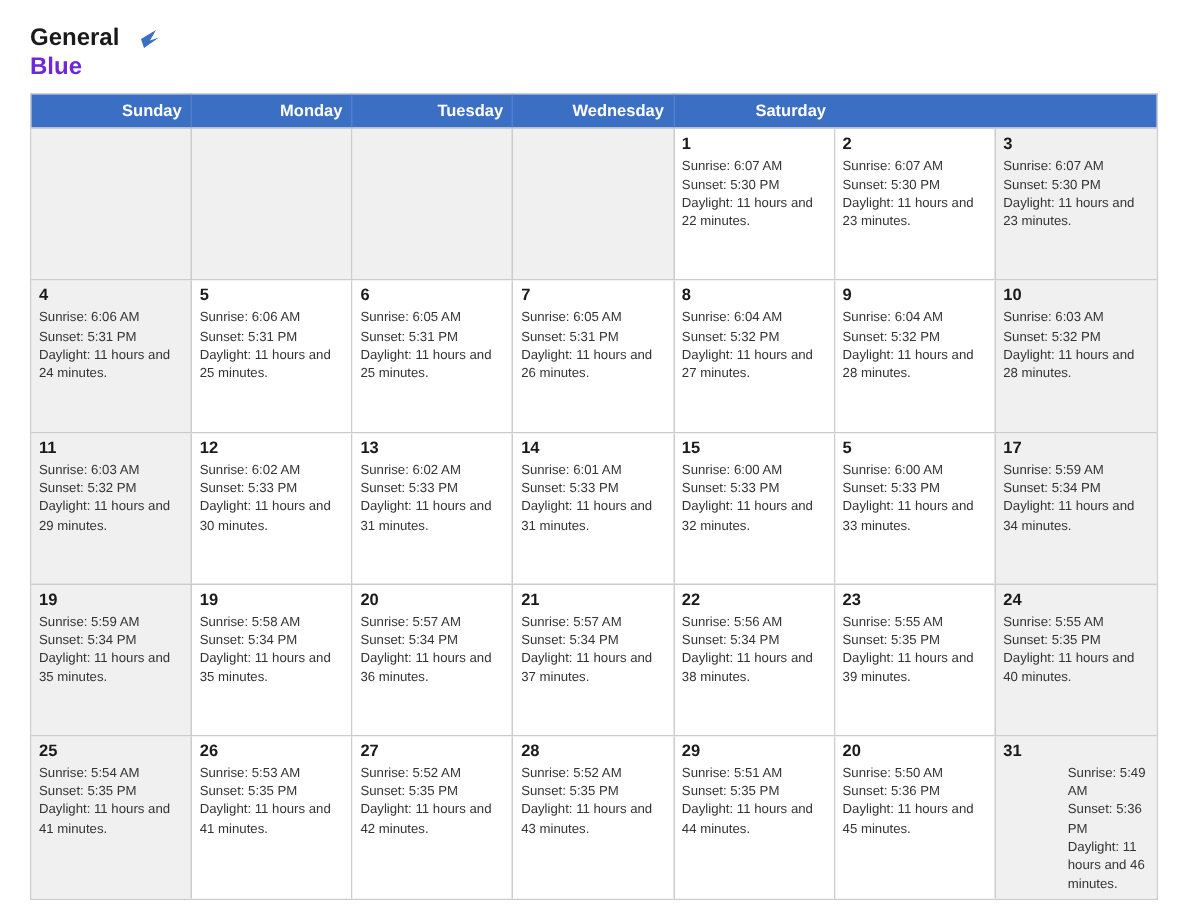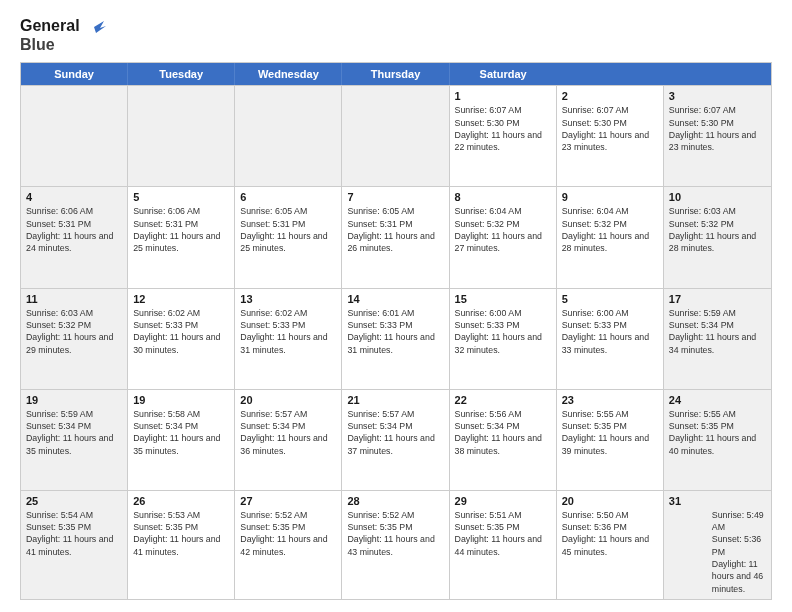--- a/index.html
+++ b/index.html
@@ -51,21 +51,21 @@
       display: grid;
       grid-template-columns: repeat(7, 1fr);
       background: #3a6fc4;
     }
     .cal-header-cell {
       color: #fff;
       font-size: 11px;
       font-weight: bold;
       padding: 5px 6px;
       border-right: 1px solid #5080cc;
-      text-align: center;
+      text-align: right;
     }
     .cal-header-cell:last-child { border-right: none; }
     .cal-body {
       display: flex;
       flex-direction: column;
       flex: 1;
     }
     .cal-row {
       display: grid;
       grid-template-columns: repeat(7, 1fr);
@@ -101,35 +101,35 @@
 
 <div class="page">
   <div class="header">
     <div class="logo">
     <div style="display:flex;flex-direction:column;align-items:flex-start;line-height:1.2">
       <span style="font-size:16px;font-weight:bold;color:#1a1a1a;">General
         <svg style="display:inline-block;vertical-align:middle;margin-left:2px;" width="20" height="16" viewBox="0 0 20 16">
           <polygon points="8,8 18,2 14,9 20,7 10,14" fill="#3a6fc4"></polygon>
         </svg>
       </span>
-      <span style="font-size:16px;font-weight:bold;color:#404040;">Blue</span>
+      <span style="font-size:16px;font-weight:bold;color:#6d28d9;">Blue</span>
     </div>
   </div>
     <div class="title-block">
       <div class="month-title"></div>
       <div class="subtitle"></div>
     </div>
   </div>
 
   <div class="calendar">
     <div class="cal-header">
     <div class="cal-header-cell">Sunday</div>
+        <div class="cal-header-cell">Monday</div>
         <div class="cal-header-cell">Tuesday</div>
         <div class="cal-header-cell">Wednesday</div>
-        <div class="cal-header-cell">Thursday</div>
         <div class="cal-header-cell">Saturday</div>
       </div>
     <div class="cal-body">
     <div class="cal-row">
           <div class="cal-cell shaded"></div>
           <div class="cal-cell shaded"></div>
           <div class="cal-cell shaded"></div>
           <div class="cal-cell shaded"></div>
           <div class="cal-cell">
             <div class="day-num">1</div>

